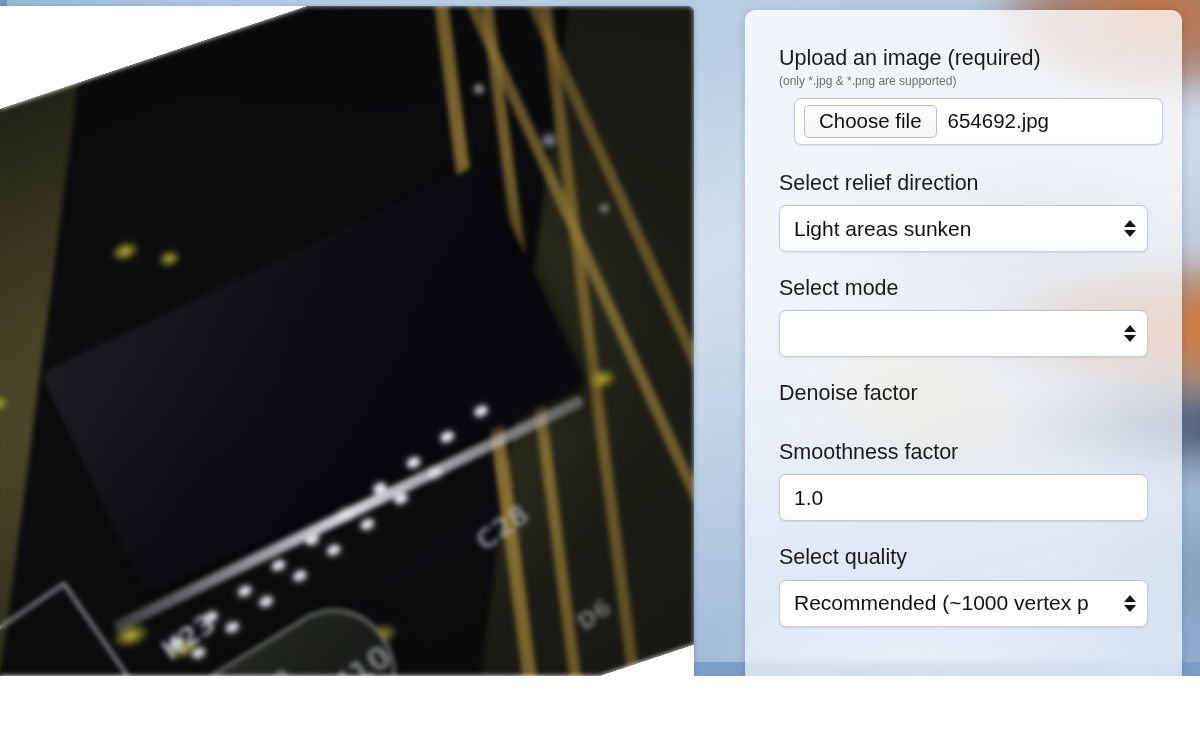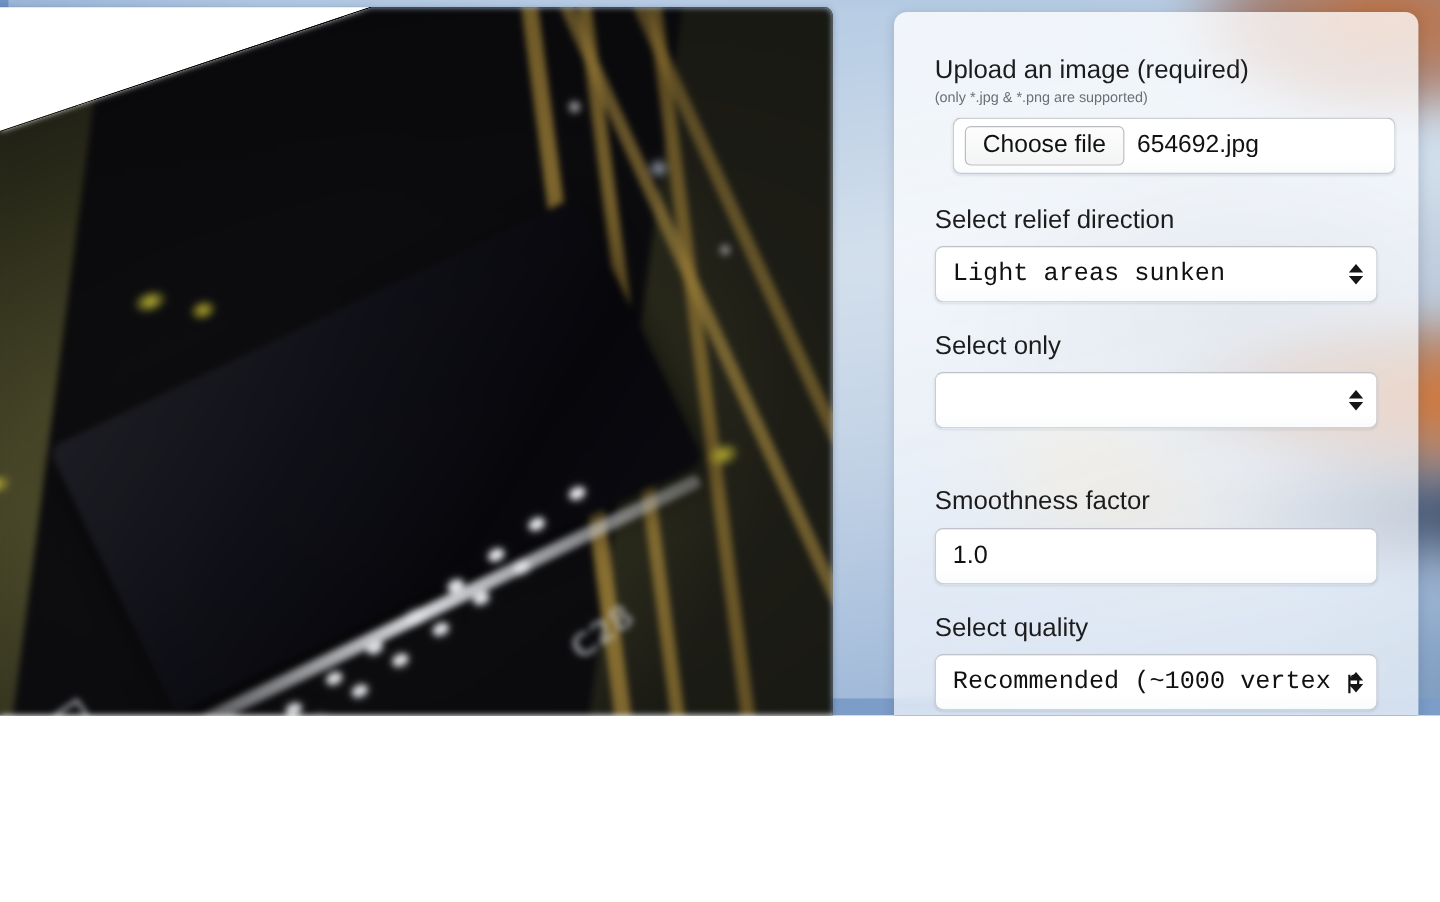--- a/index.html
+++ b/index.html
@@ -7,21 +7,21 @@
     padding: 0;
     width: 1200px;
     height: 752px;
     overflow: hidden;
     font-family: "Liberation Sans", sans-serif;
   }
 
   #app {
     position: relative;
     width: 1200px;
-    height: 596px;
+    height: 676px;
     overflow: hidden;
     background: #7a9ecb;
   }
 
   
   .bg-photo {
     position: absolute;
     inset: 0;
     background:
       radial-gradient(ellipse 220px 120px at 1120px 30px, rgba(196,104,46,0.95) 0%, rgba(150,70,30,0.55) 45%, rgba(150,70,30,0) 75%),
@@ -264,21 +264,21 @@
   
   .ctrl-text {
     padding-left: 14px;
     font-size: 21px;
     color: #111111;
     white-space: nowrap;
     overflow: hidden;
     flex: 1;
     text-overflow: clip;
   }
-  .select-ctrl .ctrl-text { padding-right: 36px; font-family: Liberation Mono, monospace; }
+  .select-ctrl .ctrl-text { padding-right: 36px; }
 
   .stepper {
     position: absolute;
     right: 11px;
     top: 50%;
     transform: translateY(-50%);
     width: 13px;
     height: 26px;
     display: flex;
     flex-direction: column;
@@ -372,32 +372,33 @@
         <div class="stepper">
           <div class="tri-up"></div>
           <div class="tri-down"></div>
         </div>
       </div>
     </div>
 
     <div class="gap-b"></div>
 
     <div class="field">
-      <span class="lbl">Select only</span>
+      <span class="lbl">Select mode</span>
       <div class="control select-ctrl">
         <div class="stepper">
           <div class="tri-up"></div>
           <div class="tri-down"></div>
         </div>
       </div>
     </div>
 
     <div class="gap-b"></div>
 
     <div class="field">
+      <span class="lbl">Denoise factor</span>
     </div>
 
     <div class="gap-b"></div>
 
     <div class="field">
       <span class="lbl">Smoothness factor</span>
       <div class="control">
         <div class="ctrl-text">1.0</div>
       </div>
     </div>

